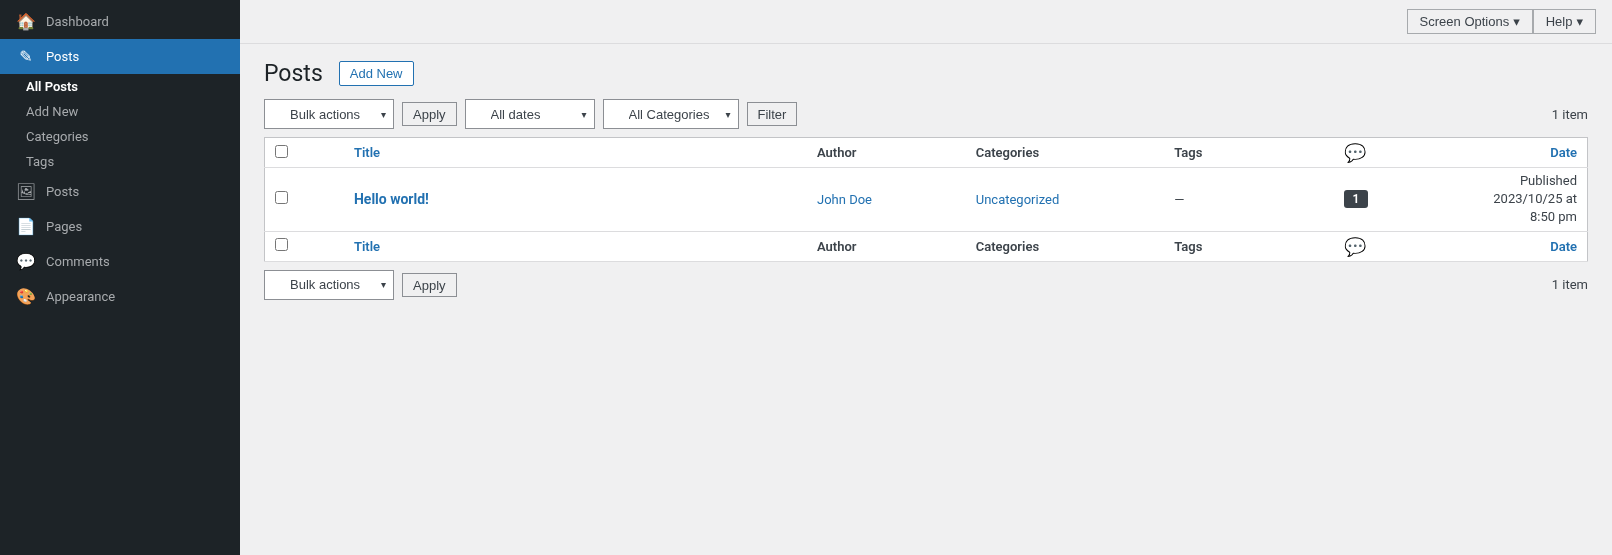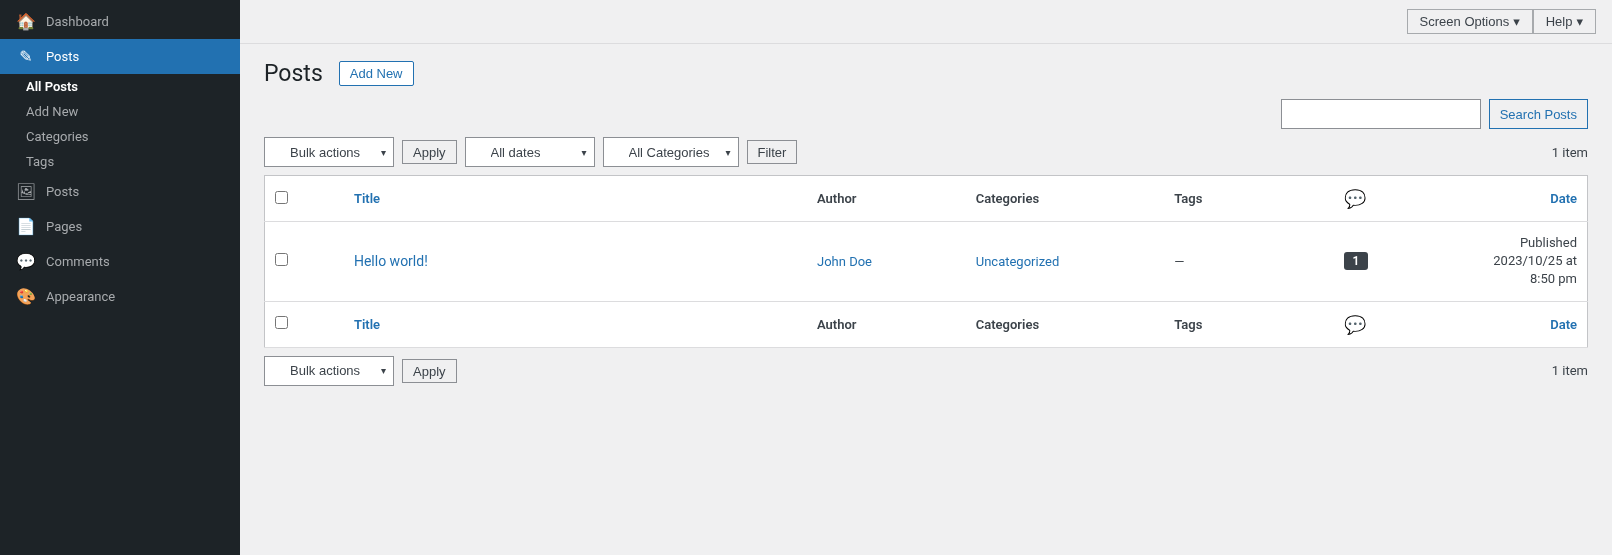--- a/index.html
+++ b/index.html
@@ -186,38 +186,38 @@
     }
 
     
     .posts-table {
       width: 100%;
       border-collapse: collapse;
       background: #fff;
       border: 1px solid #c3c4c7;
     }
     .posts-table th, .posts-table td {
-      padding: 12px 10px;
+      padding: 4px 10px;
       text-align: left;
       border-bottom: 1px solid #dcdcde;
       vertical-align: middle;
     }
     .posts-table th {
       font-weight: 600;
       color: #3c434a;
       background: #fff;
     }
     .posts-table th.col-title { width: 35%; }
     .posts-table th.col-author { width: 12%; }
     .posts-table th.col-categories { width: 15%; }
     .posts-table th.col-tags { width: 12%; }
     .posts-table th.col-comments { width: 5%; text-align: center; }
     .posts-table th.col-date { width: 15%; text-align: right; }
 
-    .posts-table td.col-title a { color: #2271b1; text-decoration: none; font-weight: 400; font-size: 14px; }
+    .posts-table td.col-title a { color: #2271b1; text-decoration: none; font-weight: 700; font-size: 14px; }
     .posts-table td.col-author a { color: #2271b1; text-decoration: none; }
     .posts-table td.col-categories a { color: #2271b1; text-decoration: none; }
     .posts-table td.col-tags { color: #3c434a; }
     .posts-table td.col-comments { text-align: center; }
     .posts-table td.col-date { text-align: right; font-size: 13px; line-height: 1.4; }
 
     .comment-badge {
       display: inline-flex;
       align-items: center;
       justify-content: center;
@@ -302,24 +302,20 @@
     </button>
   </div>
 
   <div class="content">
 
     <div class="page-header">
       <h1 class="page-title">Posts</h1>
       <button class="add-new-btn">Add New</button>
     </div>
 
-    <div class="search-area">
-      <input class="search-input" type="text" placeholder="" style="">
-      <button class="search-btn">Search Posts</button>
-    </div>
 
 
     <div class="filters-bar">
       <div class="select-wrap">
         <select class="filter-select">
           <option>Bulk actions</option>
         </select>
         <span class="select-arrow">▾</span>
       </div>
       <button class="apply-btn">Apply</button>

